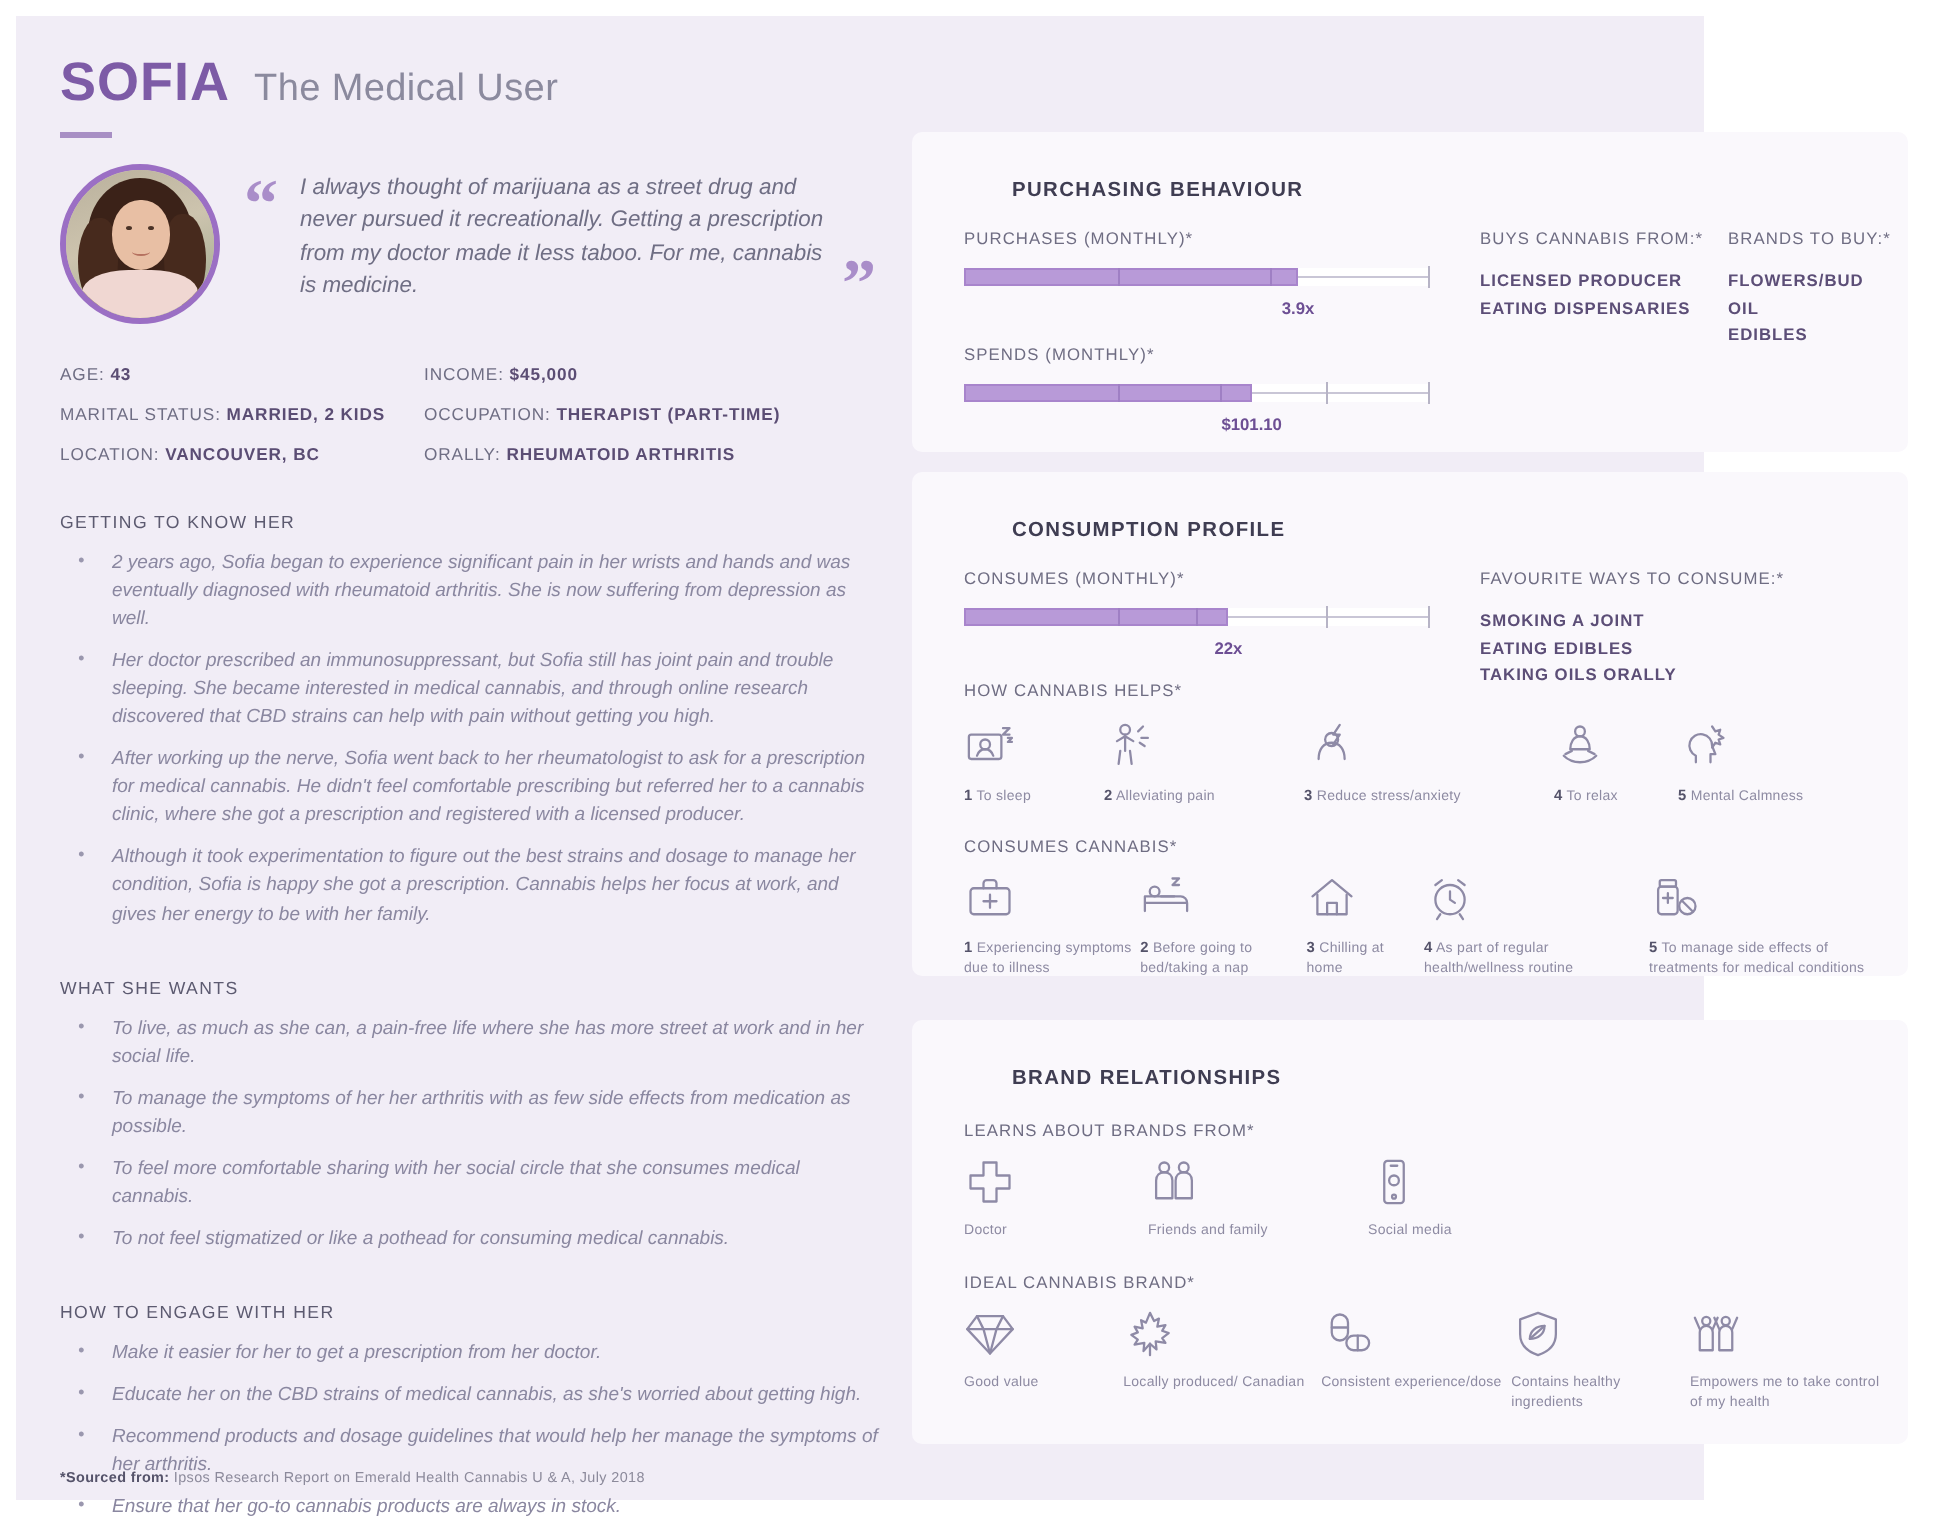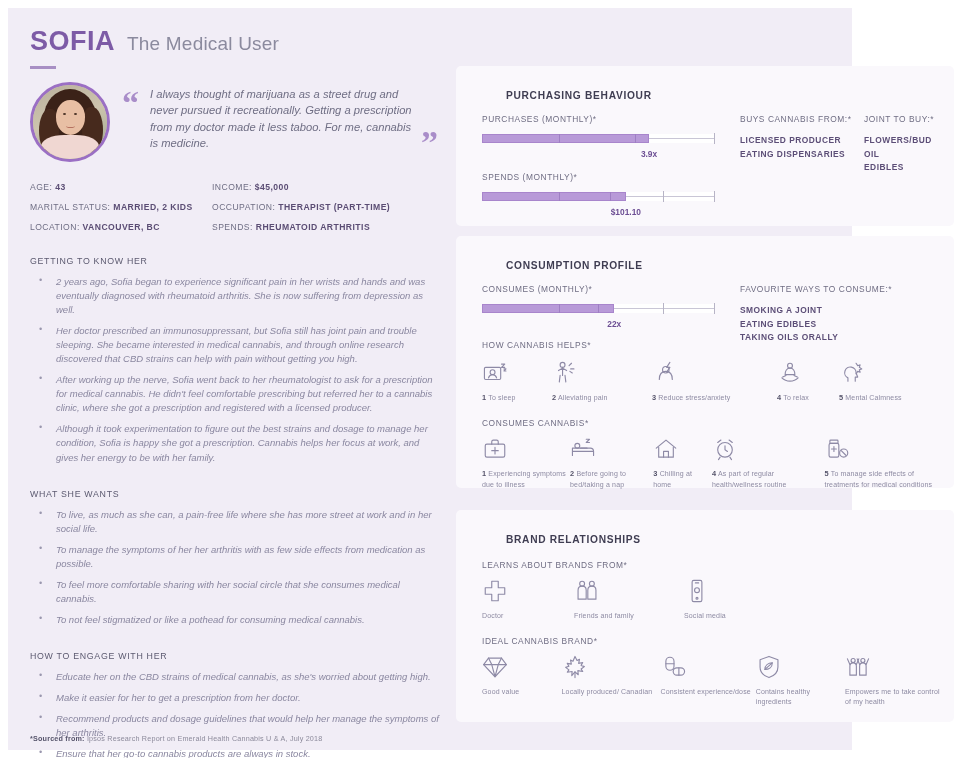--- a/index.html
+++ b/index.html
@@ -193,42 +193,42 @@
         <span class="qmark qmark-close">”</span>
       </div>
     </div>
 
     <div class="facts" id="facts">
         <div><span>AGE:</span> <b>43</b></div>
         <div><span>INCOME:</span> <b>$45,000</b></div>
         <div><span>MARITAL STATUS:</span> <b>MARRIED, 2 KIDS</b></div>
         <div><span>OCCUPATION:</span> <b>THERAPIST (PART-TIME)</b></div>
         <div><span>LOCATION:</span> <b>VANCOUVER, BC</b></div>
-        <div><span>SPENDS:</span> <b>RHEUMATOID ARTHRITIS</b></div>
+        <div><span>ORALLY:</span> <b>RHEUMATOID ARTHRITIS</b></div>
       </div>
 
     <div id="sections">
         <div class="sec-head">GETTING TO KNOW HER</div>
         <ul class="blist">
           <li>2 years ago, Sofia began to experience significant pain in her wrists and hands and was eventually diagnosed with  rheumatoid arthritis. She is now suffering from depression as well.</li>
           <li>Her doctor prescribed an immunosuppressant, but Sofia still has joint pain and trouble sleeping. She became interested in medical cannabis, and through online research discovered that CBD strains can help with pain without getting you high.</li>
           <li>After working up the nerve, Sofia went back to her rheumatologist to ask for a prescription for medical cannabis. He didn't feel comfortable prescribing but referred her to a cannabis clinic, where she got a prescription and registered with a licensed producer.</li>
           <li>Although it took experimentation to figure out the best strains and dosage to manage her condition, Sofia is happy she got a prescription. Cannabis helps her focus at work, and gives her energy to be with her family.</li>
         </ul>
         <div class="sec-head">WHAT SHE WANTS</div>
         <ul class="blist">
           <li>To live, as much as she can, a pain-free life where she has more street at work and in her social life.</li>
           <li>To manage the symptoms of her her arthritis with as few side effects from medication as possible.</li>
           <li>To feel more comfortable sharing with her social circle that she consumes medical cannabis.</li>
           <li>To not feel stigmatized or like a pothead for consuming medical cannabis.</li>
         </ul>
         <div class="sec-head">HOW TO ENGAGE WITH HER</div>
         <ul class="blist">
+          <li>Make it easier for her to get a prescription from her doctor.</li>
           <li>Educate her on the CBD strains of medical cannabis, as she's worried about getting high.</li>
-          <li>Make it easier for her to get a prescription from her doctor.</li>
           <li>Recommend products and dosage guidelines that would help her manage the symptoms of her arthritis.</li>
           <li>Ensure that her go-to cannabis products are always in stock.</li>
         </ul>
       </div>
   </div>
 
   <div class="source">
     <b>*Sourced from:</b><span> Ipsos Research Report on Emerald Health Cannabis U &amp; A, July 2018</span>
   </div>
 
@@ -265,21 +265,21 @@
     </div>
 
     <div class="side-list" style="left:284px; top:48px;">
       <div class="side-head">BUYS CANNABIS FROM:*</div>
       <div id="buys-from">
           <div class="side-item">LICENSED PRODUCER</div>
           <div class="side-item">EATING DISPENSARIES</div>
         </div>
     </div>
     <div class="side-list" style="left:408px; top:48px;">
-      <div class="side-head">JOINT TO BUY:*</div>
+      <div class="side-head">BRANDS TO BUY:*</div>
       <div id="likes-to-buy">
           <div class="side-item">FLOWERS/BUD</div>
           <div class="side-item">OIL</div>
           <div class="side-item">EDIBLES</div>
         </div>
     </div>
   </div>
 
   <div class="card" id="card-consumption">
     <div class="card-title">CONSUMPTION PROFILE</div>

